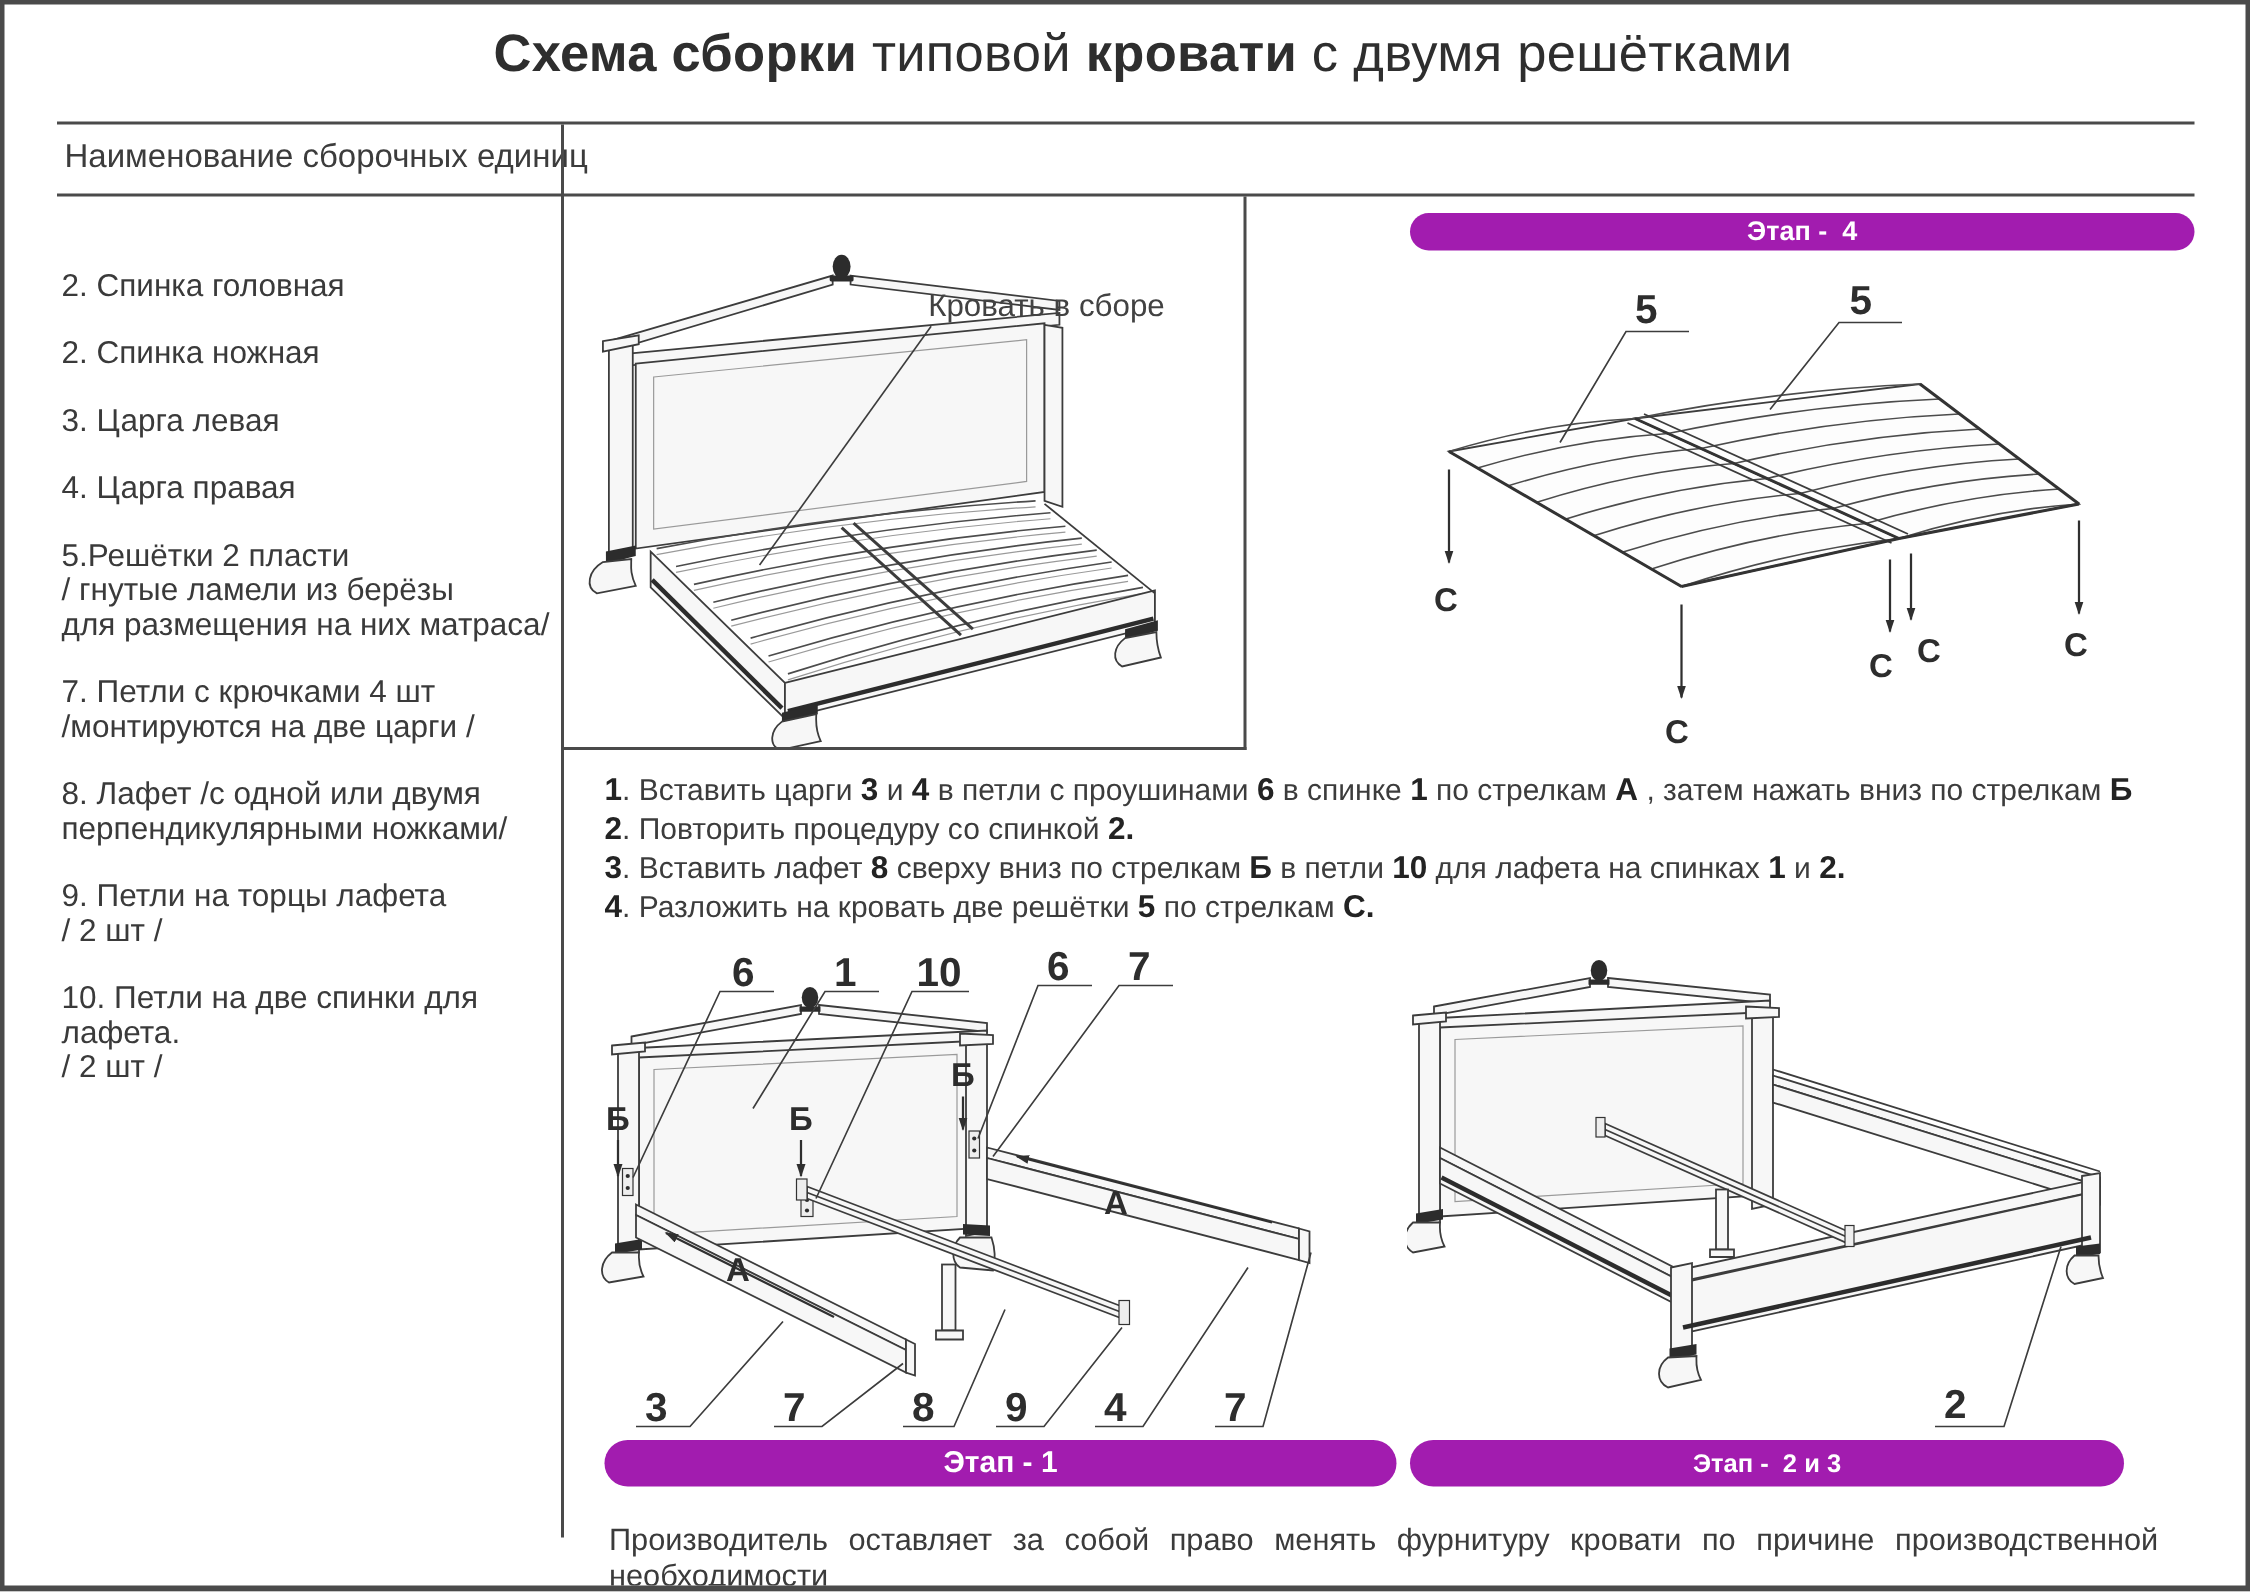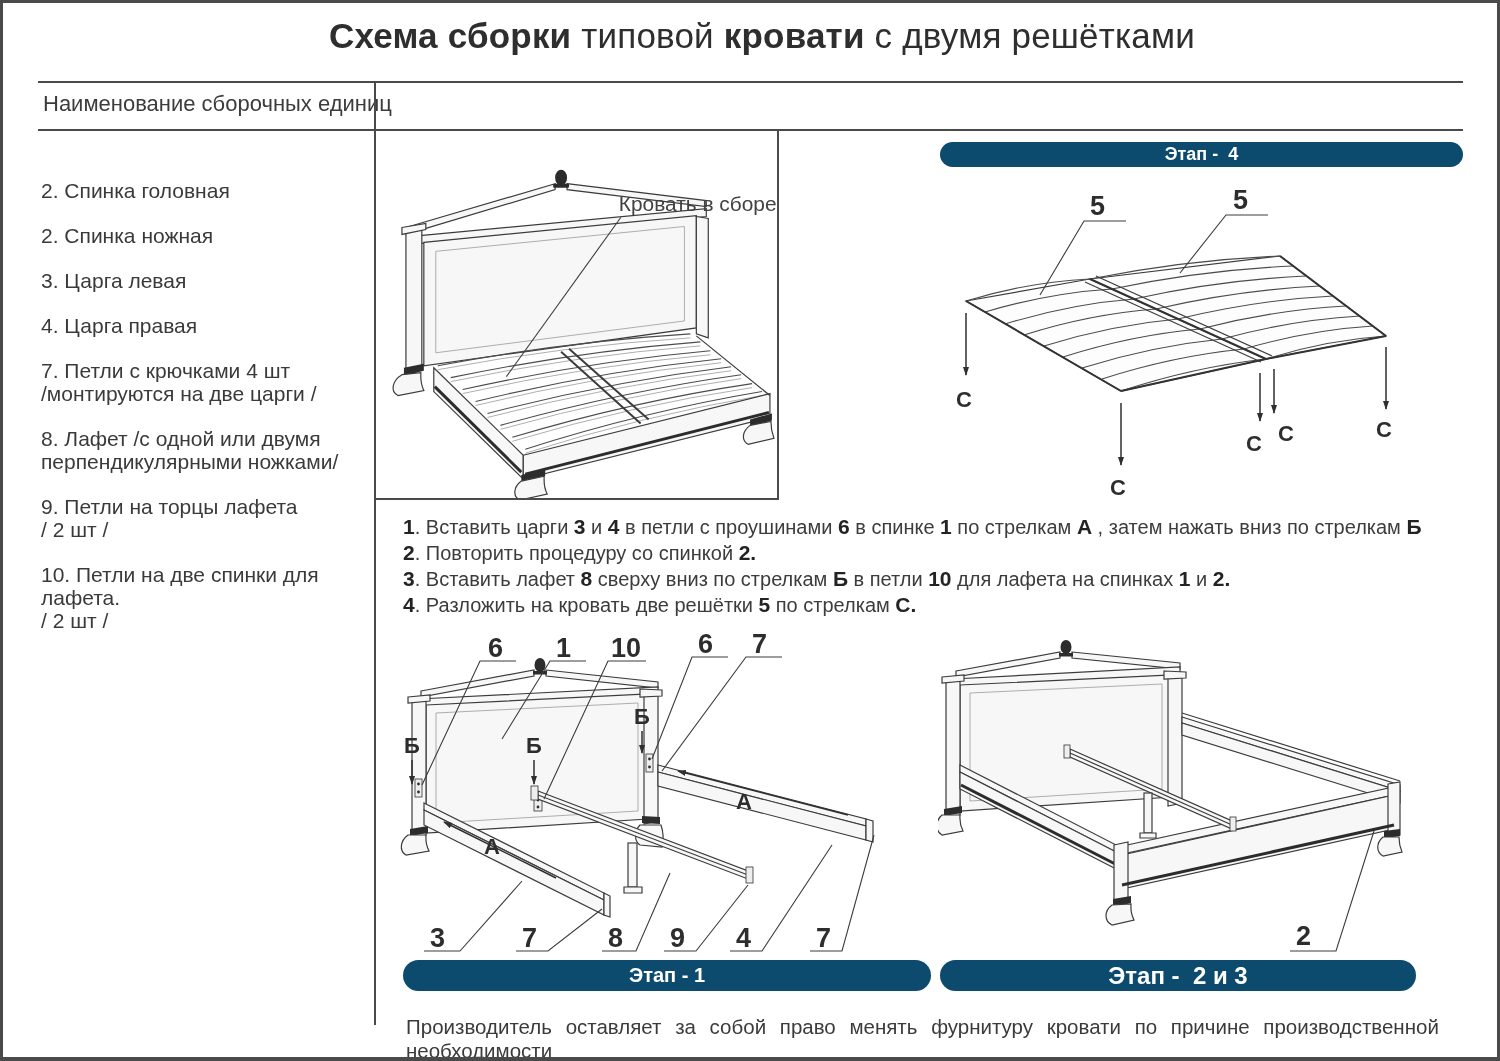--- a/index.html
+++ b/index.html
@@ -10,26 +10,26 @@
   .title-rule{left:35px;top:78px;width:1425px;}
   .header-rule{left:35px;top:126px;width:1425px;}
   .vdiv{position:absolute;left:371px;top:80px;width:2px;height:942px;background:#4a4a4a;}
   .title{position:absolute;left:12px;top:13px;width:100%;text-align:center;font-size:35px;color:#2e2e2e;letter-spacing:.2px;}
   .title .b{font-weight:700;}
   .col-header{position:absolute;font-size:22px;color:#3c3c3c;}
   .left-h{left:40px;top:88px;}
   .right-h{left:373px;top:91px;width:1087px;text-align:center;font-size:21px;}
   .parts-list{position:absolute;left:38px;top:176px;width:332px;font-size:21px;line-height:23px;color:#3a3a3a;}
   .parts-item{white-space:pre-line;margin-bottom:22px;}
-  .assembled-box{position:absolute;left:373px;top:128px;width:403px;height:369px;
+  .assembled-box{position:absolute;left:373px;top:128px;width:455px;height:369px;
                  border-right:2px solid #4a4a4a;border-bottom:2px solid #4a4a4a;box-sizing:border-box;}
-  .banner{position:absolute;background:#0c4a6e;color:#fff;font-weight:700;text-align:center;white-space:pre;}
+  .banner{position:absolute;background:#a21caf;color:#fff;font-weight:700;text-align:center;white-space:pre;}
   .banner.s4{left:937px;top:139px;width:523px;height:25px;line-height:25px;border-radius:13px;font-size:18px;}
   .banner.s1{left:400px;top:957px;width:528px;height:31px;line-height:31px;border-radius:16px;font-size:20px;}
-  .banner.s23{left:937px;top:957px;width:476px;height:31px;line-height:31px;border-radius:16px;font-size:24px;}
+  .banner.s23{left:937px;top:957px;width:476px;height:31px;line-height:31px;border-radius:16px;font-size:17px;}
   .fig{position:absolute;}
   .fig.stage4{left:937px;top:166px;width:523px;height:339px;}
   .fig.stage1{left:393px;top:616px;width:537px;height:339px;}
   .fig.stage23{left:935px;top:616px;width:525px;height:339px;}
   .instructions{position:absolute;left:400px;top:511px;width:1058px;font-size:20px;line-height:26px;color:#3c3c3c;}
   .instr .bd{font-weight:700;color:#232323;font-size:21px;}
   .footer{position:absolute;left:403px;top:1012px;width:1094px;font-size:20.5px;color:#3b3b3b;word-spacing:8px;}
   
   svg .fl{fill:#f7f7f7;stroke:#3c3c3c;stroke-width:1.2;}
   svg .fw{fill:#fdfdfd;stroke:#3c3c3c;stroke-width:1.2;}
@@ -59,20 +59,23 @@
   <div class="hline title-rule"></div>
   <div class="col-header left-h">Наименование  сборочных единиц</div>
   <div class="hline header-rule"></div>
   <div class="vdiv"></div>
 
   <div class="parts-list">
     <div class="parts-item">2.  Спинка головная</div>
     <div class="parts-item">2. Спинка ножная</div>
     <div class="parts-item">3. Царга левая</div>
     <div class="parts-item">4. Царга правая</div>
+    <div class="parts-item">5.Решётки  2 пласти
+/ гнутые ламели из берёзы
+для размещения на них матраса/</div>
     <div class="parts-item">7. Петли с крючками 4 шт
 /монтируются на две царги /</div>
     <div class="parts-item">8. Лафет /с одной или двумя
 перпендикулярными ножками/</div>
     <div class="parts-item">9. Петли на торцы лафета
 / 2 шт /</div>
     <div class="parts-item">10. Петли на две спинки для лафета.
 / 2 шт /</div>
   </div>
 

